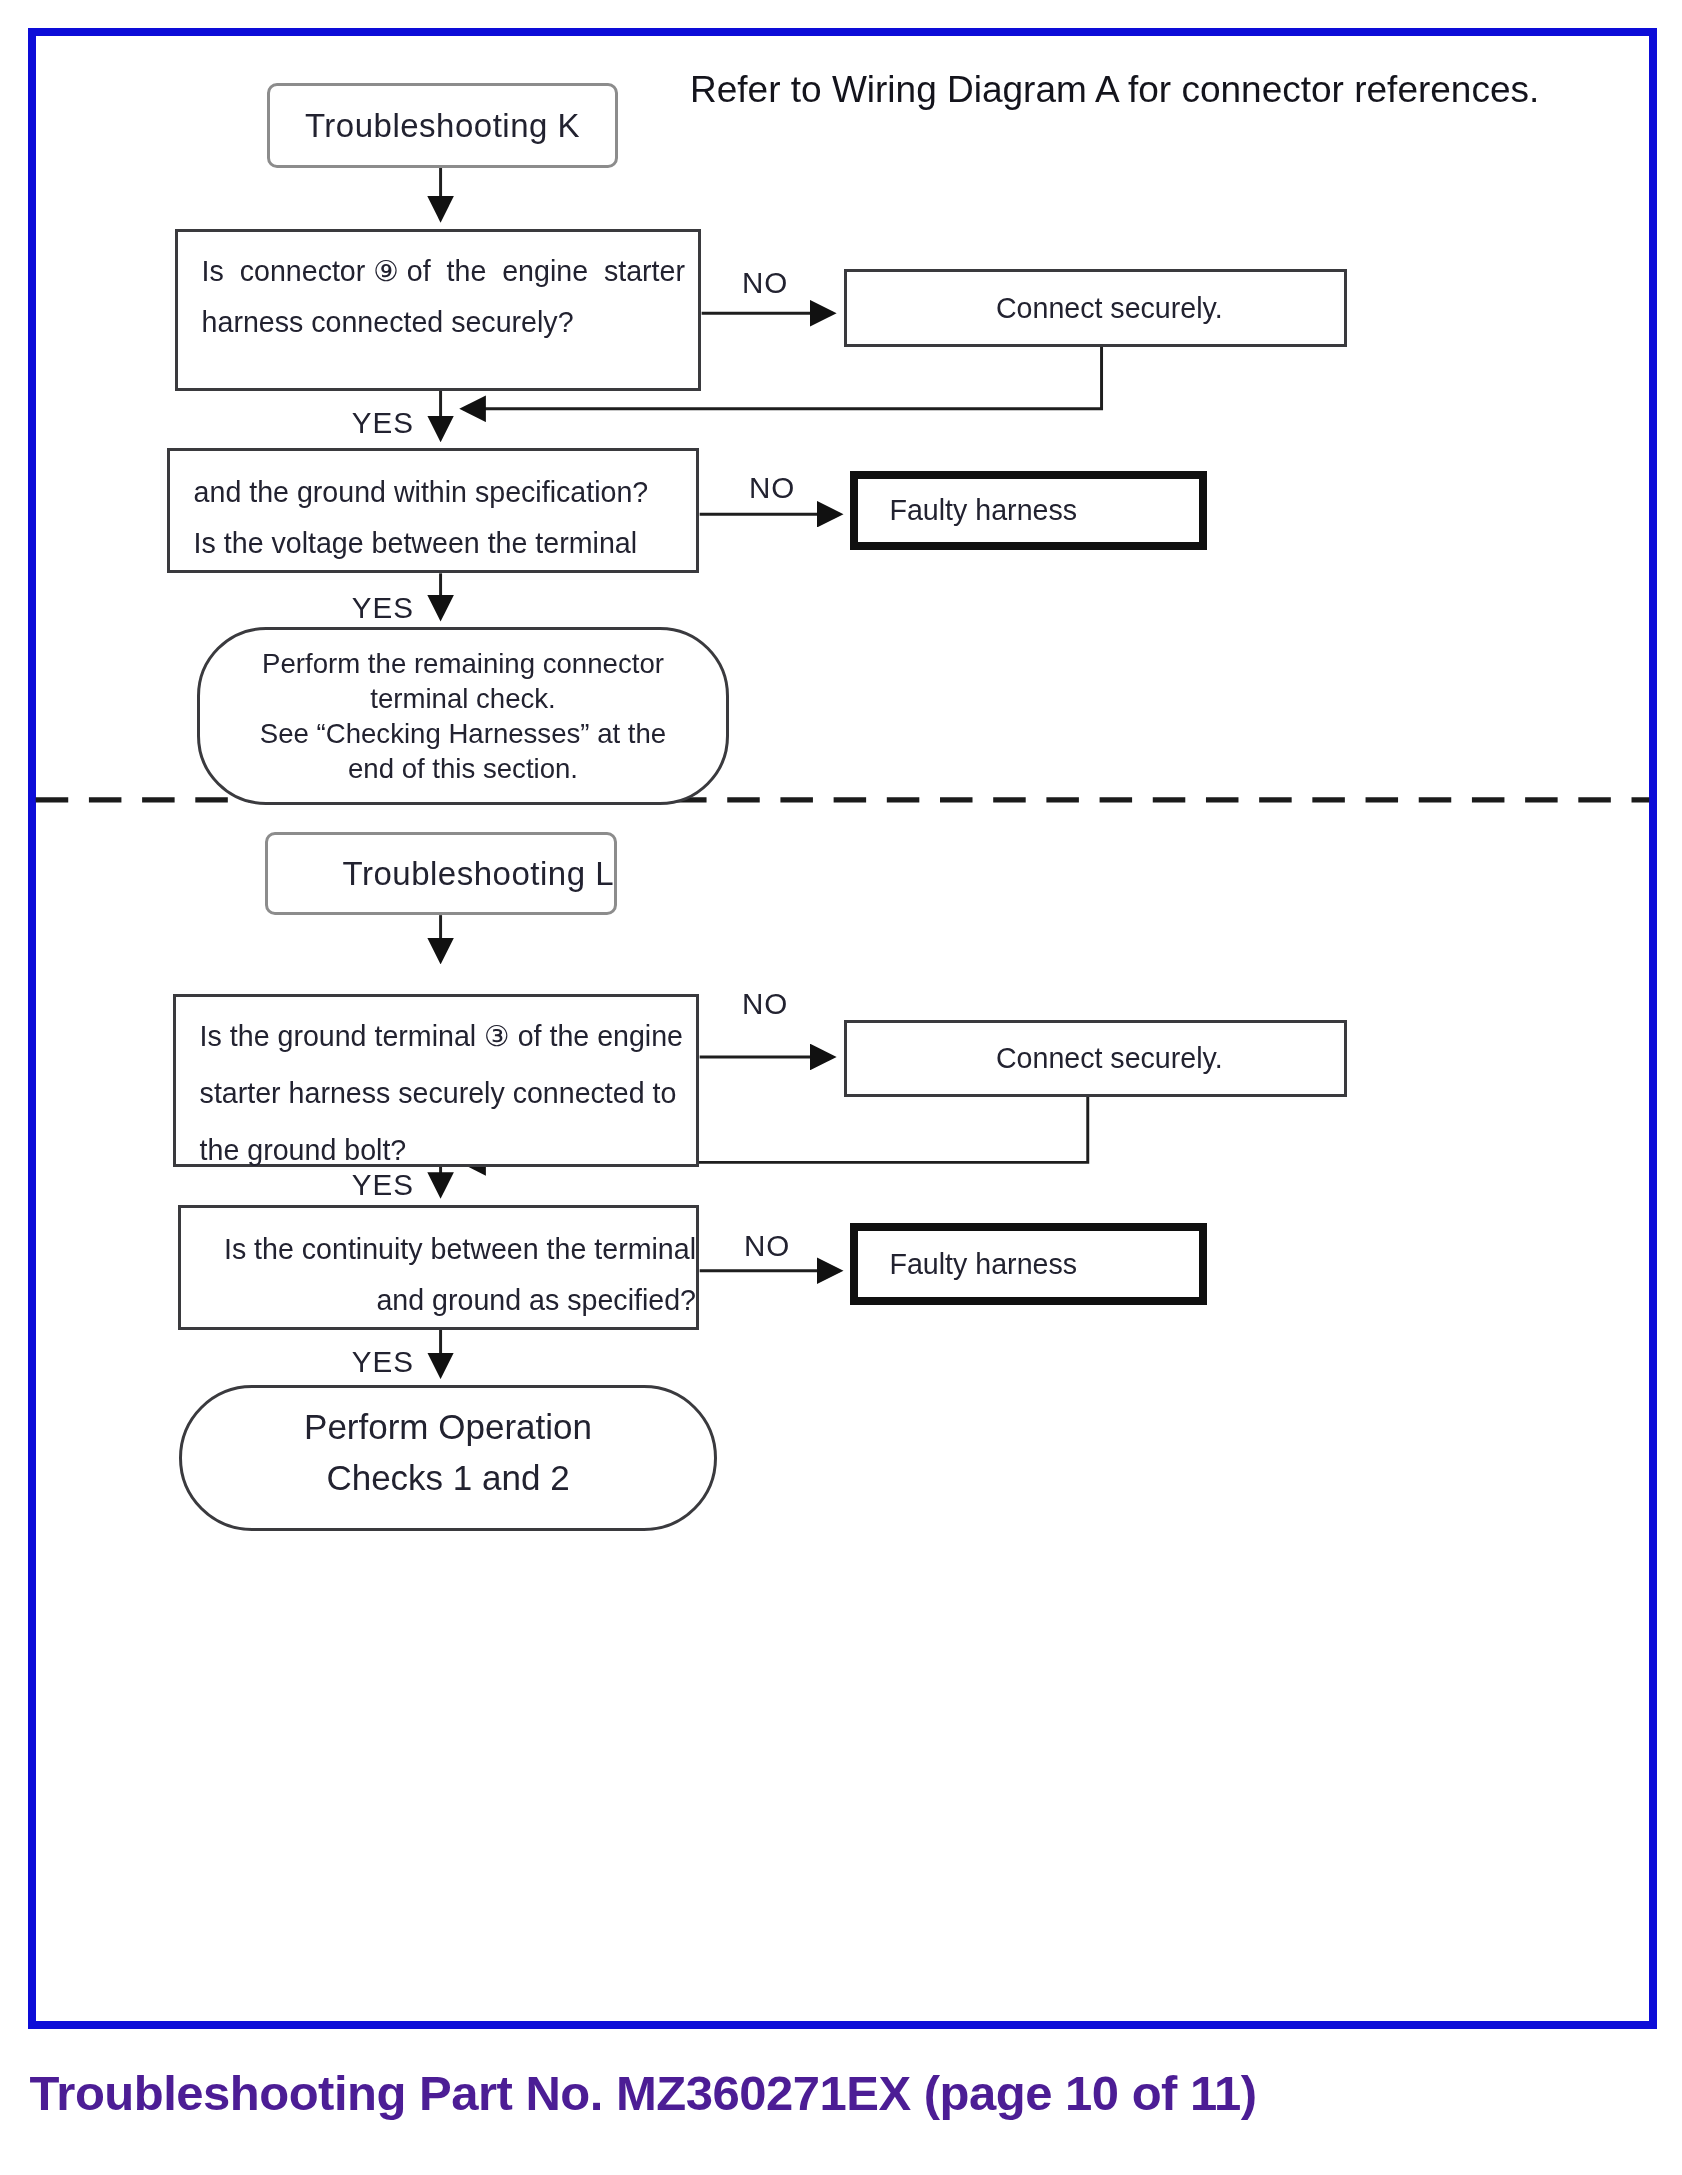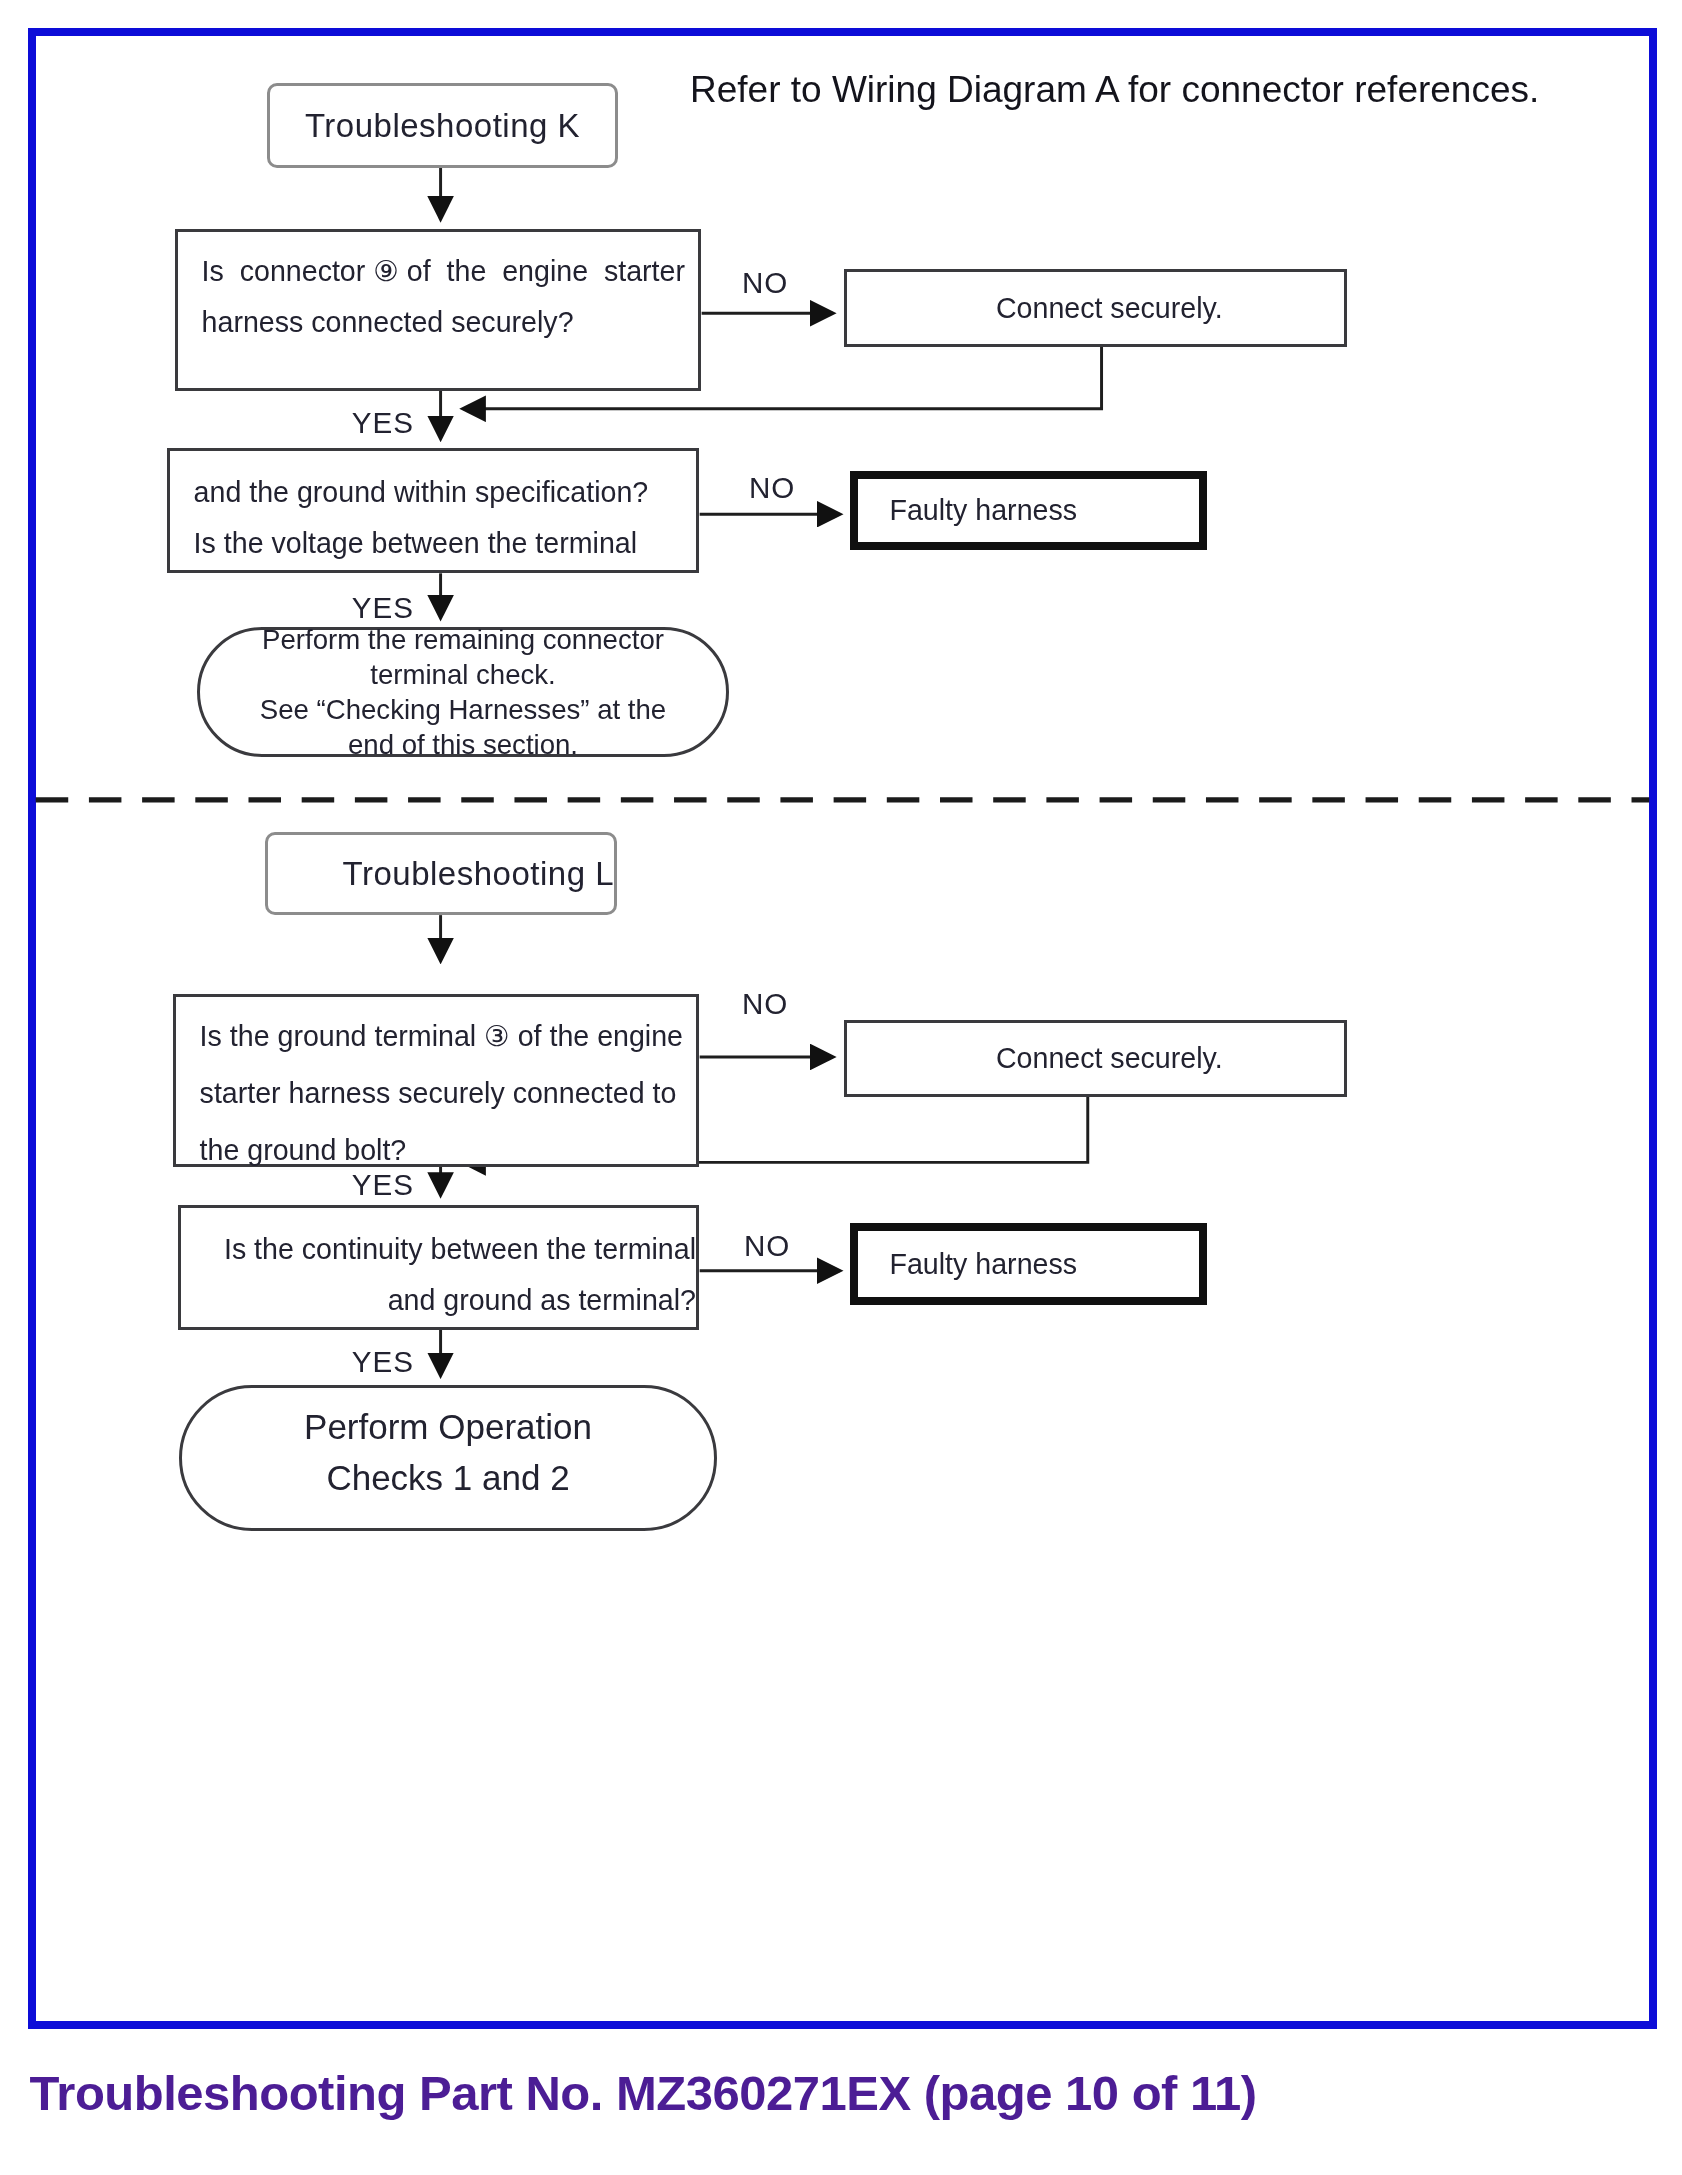--- a/index.html
+++ b/index.html
@@ -107,21 +107,21 @@
   </div>
 
   <span class="flow-label" style="left:749px; top:471px;">NO</span>
 
   <div class="node fault-box" style="left:850px; top:471px; width:357px; height:79px;">
     <span>Faulty harness</span>
   </div>
 
   <span class="flow-label yes-label" style="left:345px; top:591px;">YES</span>
 
-  <div class="node terminal-box" style="left:197px; top:627px; width:532px; height:130px; border-radius:69px; font-size:27.6px; line-height:35px;">
+  <div class="node terminal-box" style="left:197px; top:627px; width:532px; height:178px; border-radius:69px; font-size:27.6px; line-height:35px;">
     <div>Perform the remaining connector</div>
     <div>terminal check.</div>
     <div>See “Checking Harnesses” at the</div>
     <div>end of this section.</div>
   </div>
 
   <div class="node title-box" style="left:265px; top:832px; width:352px; height:83px;justify-content:flex-end;">
     <span>Troubleshooting L</span>
   </div>
 
@@ -134,21 +134,21 @@
   <span class="flow-label" style="left:742px; top:987px;">NO</span>
 
   <div class="node action-box" style="left:844px; top:1020px; width:503px; height:77px;">
     <span>Connect securely.</span>
   </div>
 
   <span class="flow-label yes-label" style="left:345px; top:1168px;">YES</span>
 
   <div class="node q-box" style="left:178px; top:1205px; width:521px; height:125px; padding:15.8px 0 0 23.6px;text-align:right;">
     <div class="q-line">Is the continuity between the terminal</div>
-    <div class="q-line">and ground as terminal?</div>
+    <div class="q-line">and ground as specified?</div>
   </div>
 
   <span class="flow-label" style="left:744px; top:1229px;">NO</span>
 
   <div class="node fault-box" style="left:850px; top:1223px; width:357px; height:82px;">
     <span>Faulty harness</span>
   </div>
 
   <span class="flow-label yes-label" style="left:345px; top:1345px;">YES</span>
 

